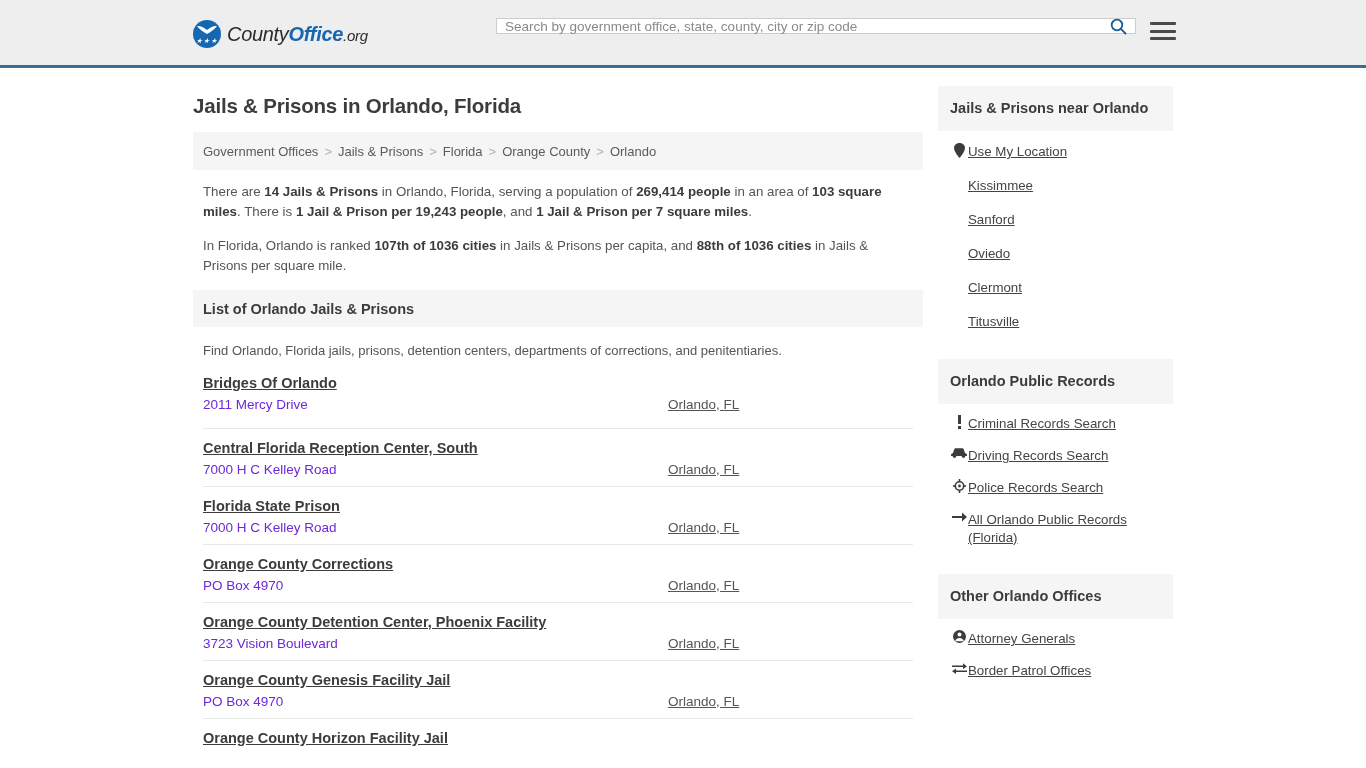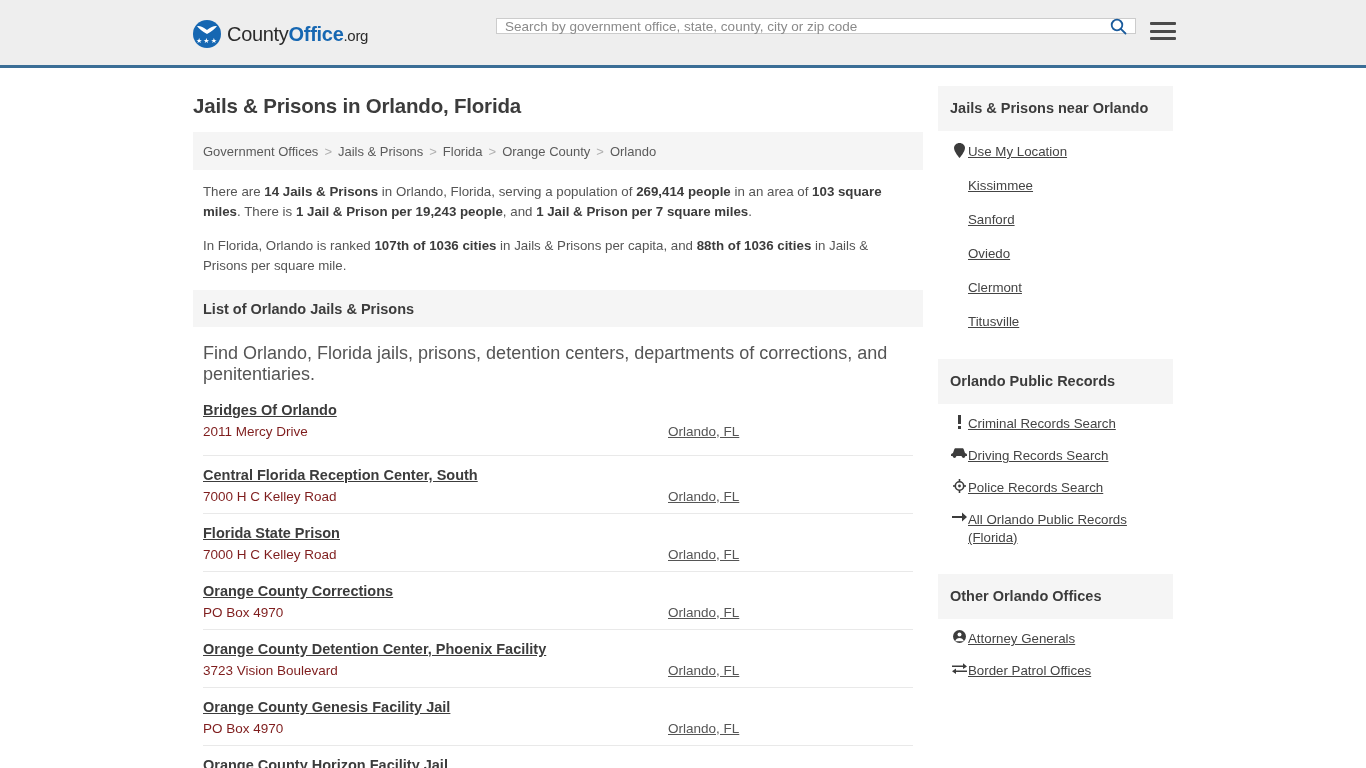--- a/index.html
+++ b/index.html
@@ -23,20 +23,21 @@
     align-items: center;
   }
   .logo-wrap {
     position: absolute;
     left: 193px;
     top: 19px;
     display: flex;
     align-items: center;
     height: 30px;
     text-decoration: none;
+    font-style: italic;
   }
   .logo-mark {
     width: 28px;
     height: 28px;
     border-radius: 50%;
     background: #1667b2;
     position: relative;
     flex: 0 0 auto;
     overflow: hidden;
   }
@@ -171,21 +172,21 @@
     height: 37px;
     display: flex;
     align-items: center;
     padding: 0 10px;
     font-size: 14.5px;
     font-weight: bold;
     color: #3c3c3c;
     margin-top: 4px;
   }
   .section-desc {
-    font-size: 18px;
+    font-size: 13px;
     color: #555555;
     padding: 16px 10px 12px 10px;
   }
 
   
   .listing {
     padding: 0 10px;
   }
   .listing-row {
     border-top: 1px solid #e9e9e9;
@@ -203,21 +204,21 @@
     cursor: pointer;
     margin-bottom: 6px;
   }
   .listing-line {
     display: flex;
   }
   .listing-addr {
     width: 465px;
     flex: 0 0 465px;
     font-size: 13.5px;
-    color: #7f1d1d;
+    color: #6d28d9;
   }
   .listing-city {
     font-size: 13.5px;
     color: #555555;
     text-decoration: underline;
   }
 
   
   .side-head {
     background: #f5f5f5;

